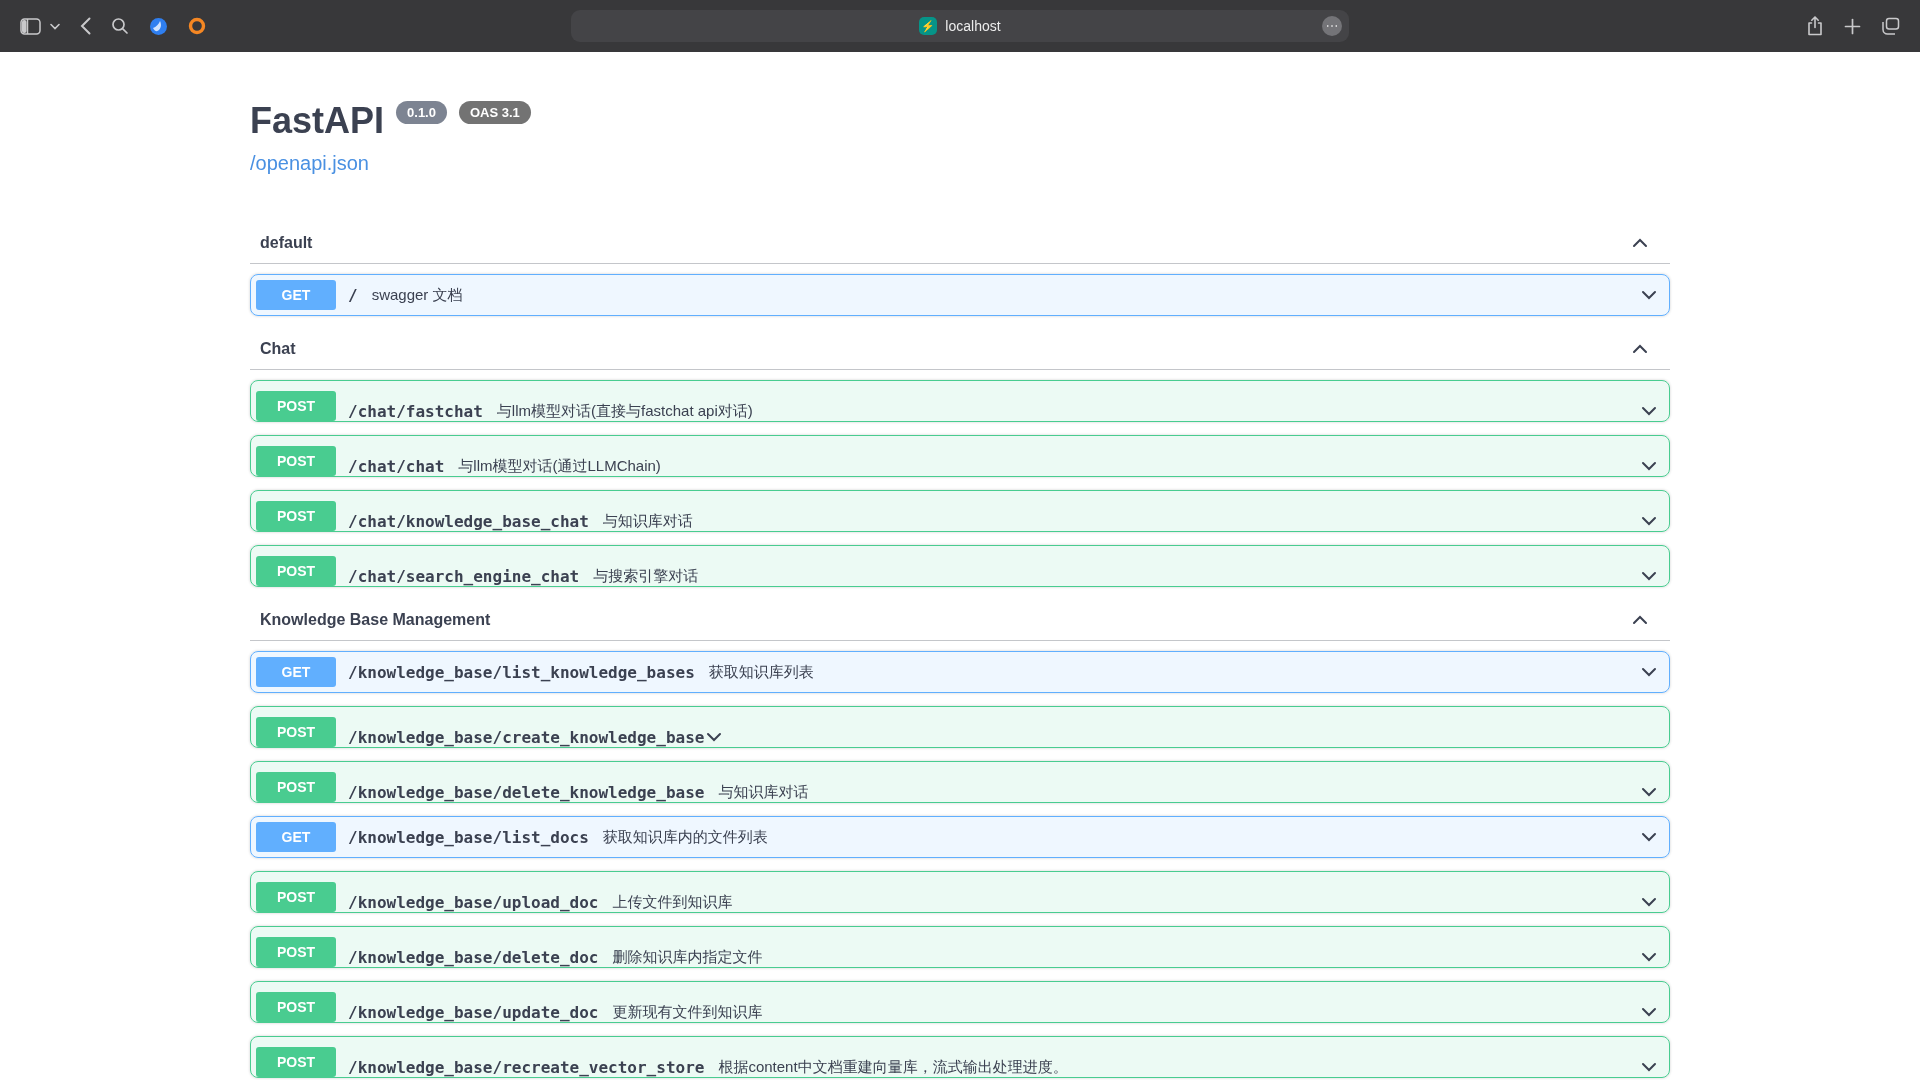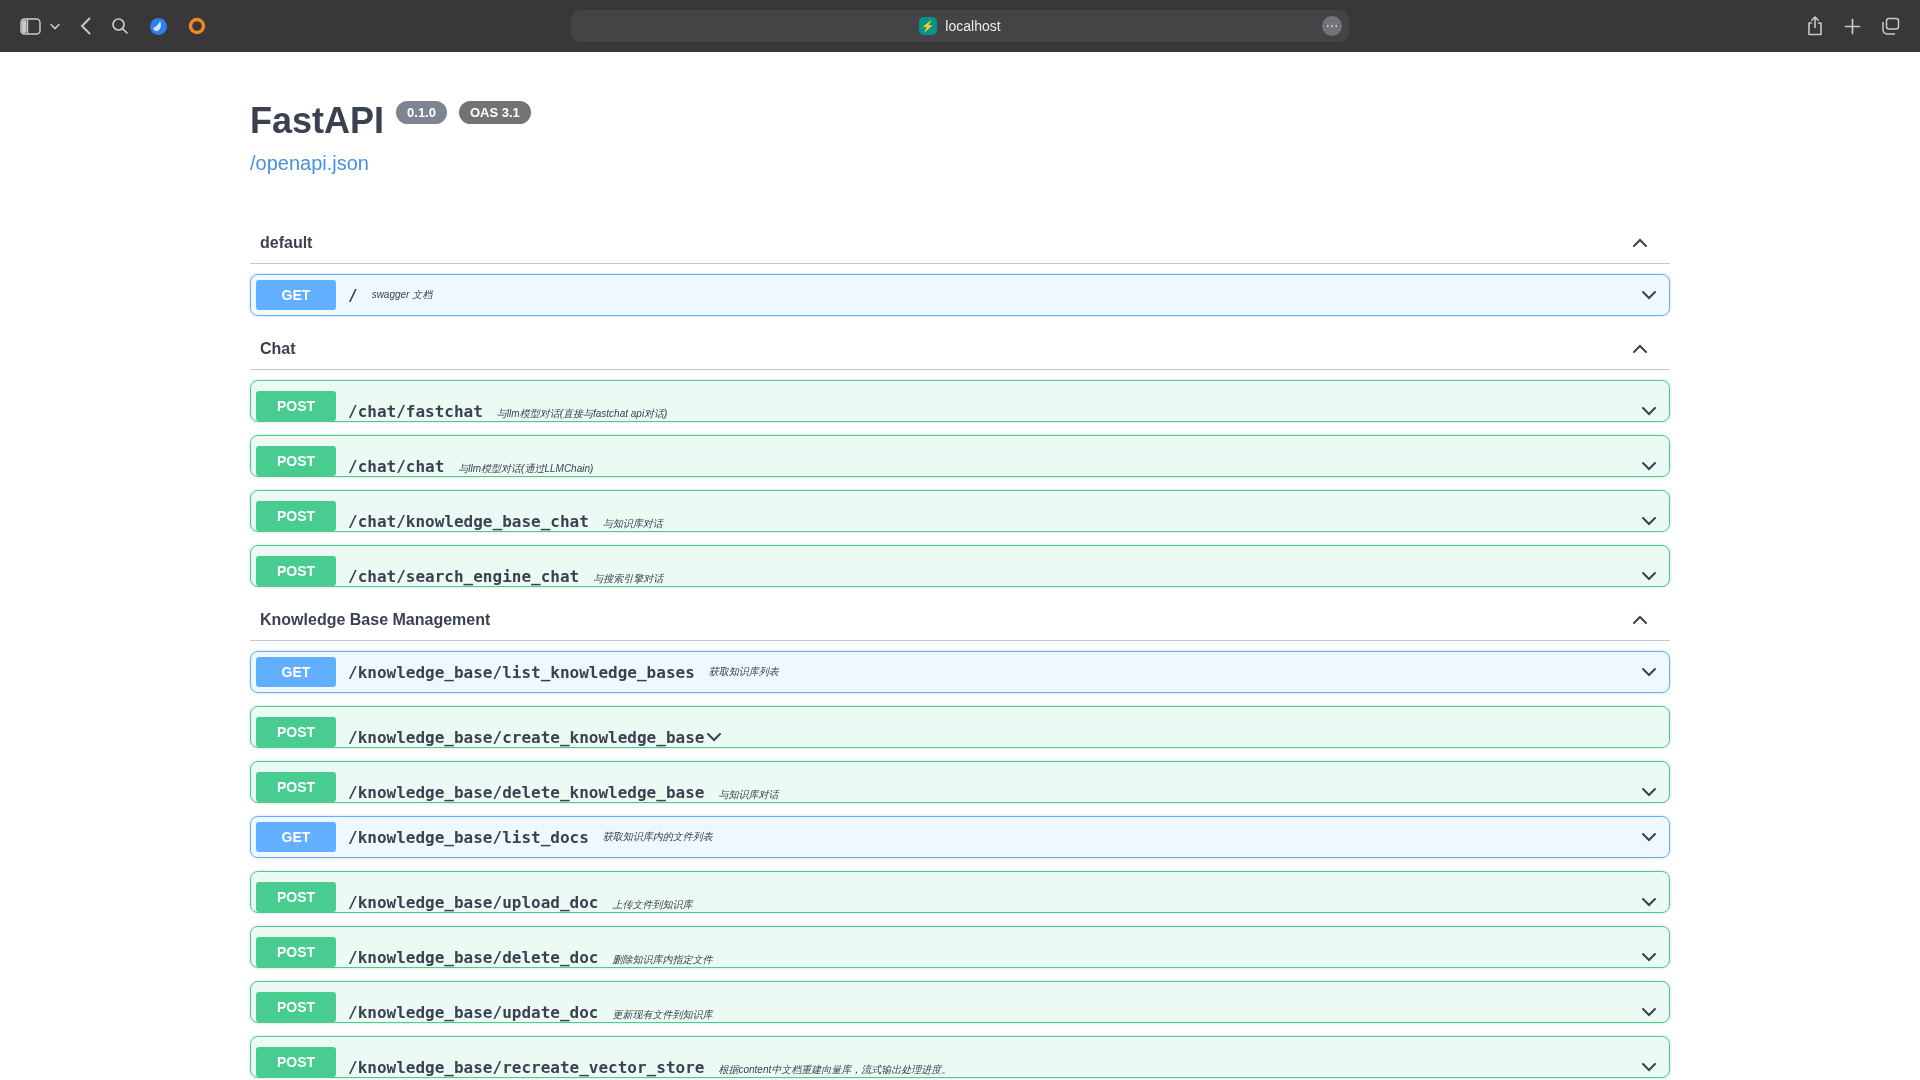--- a/index.html
+++ b/index.html
@@ -105,22 +105,22 @@
   .opblock.post .method { background: #49cc90; }
 
   .op-path {
     margin-left: 12px;
     font-family: "DejaVu Sans Mono", monospace;
     font-size: 16px; font-weight: bold; color: #3b4151;
     white-space: nowrap;
   }
   .op-desc {
     margin-left: 14px; flex: 1;
-    font-size: 10px; color: #3b4151;
-    white-space: nowrap; overflow: hidden; text-overflow: ellipsis; font-style: italic;
+    font-size: 15px; color: #3b4151;
+    white-space: nowrap; overflow: hidden; text-overflow: ellipsis;
   }
   .chev { flex: none; display: flex; align-items: center; }
 </style>
 </head>
 <body>
 
 <header class="browser-bar">
   <div class="nav-group">
     <span class="sidebar-cluster">
       <button class="tb-btn">

